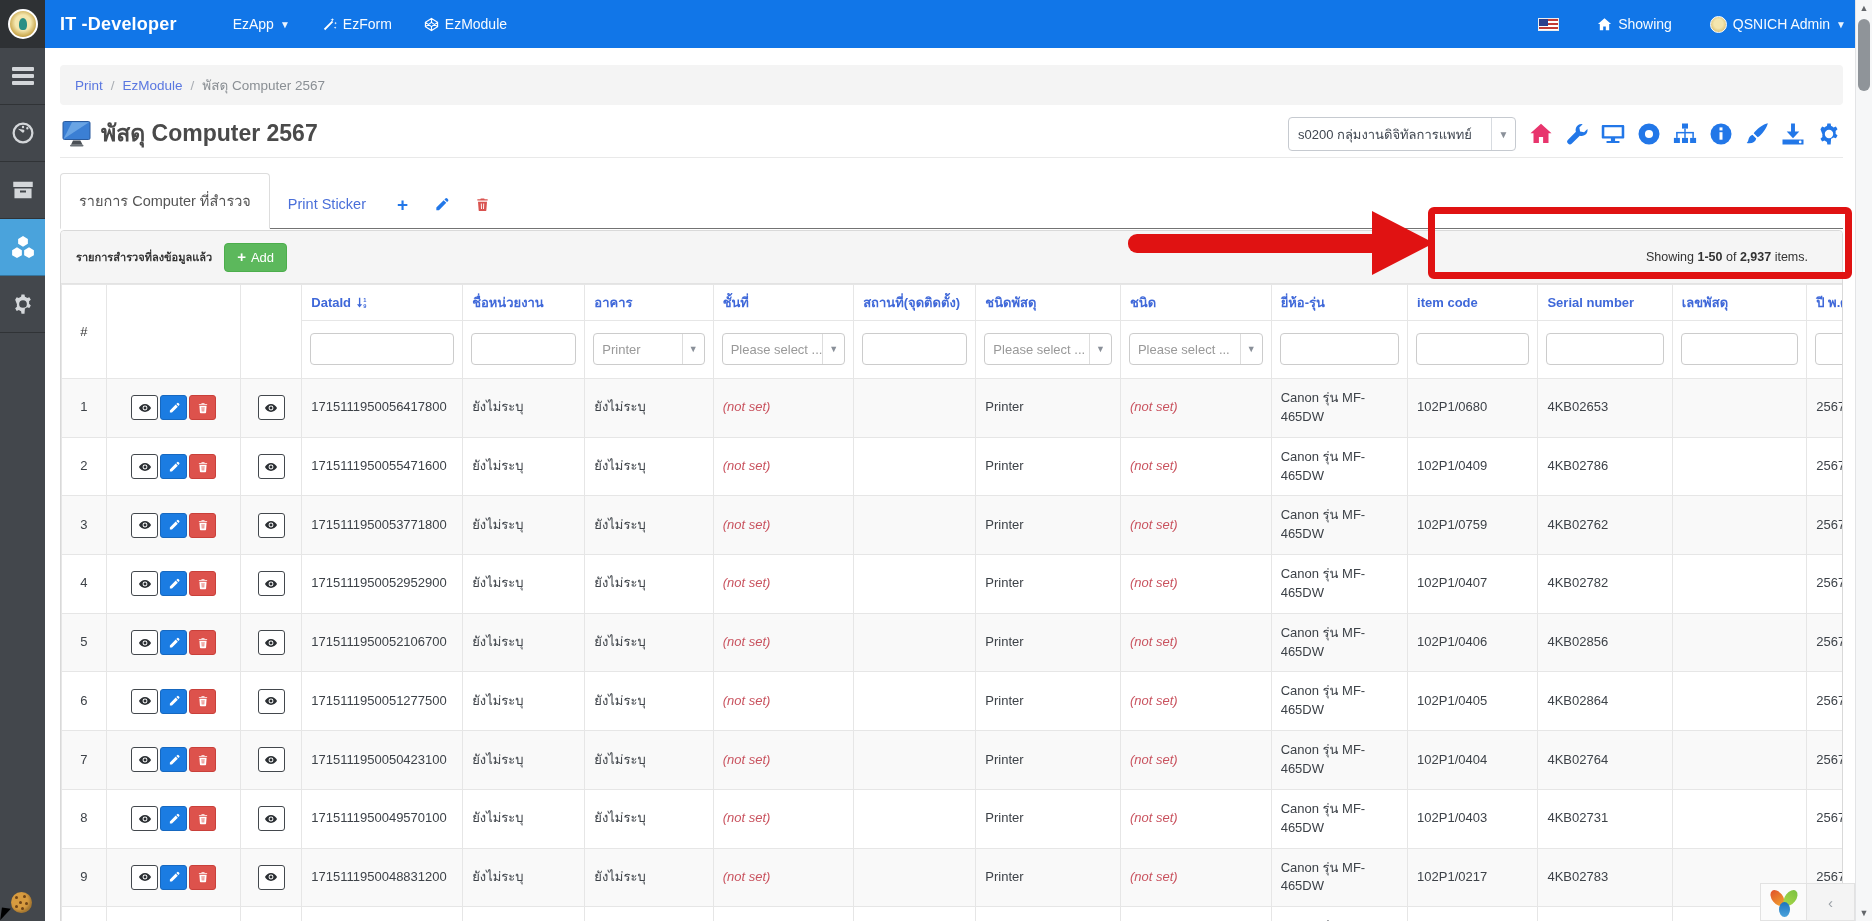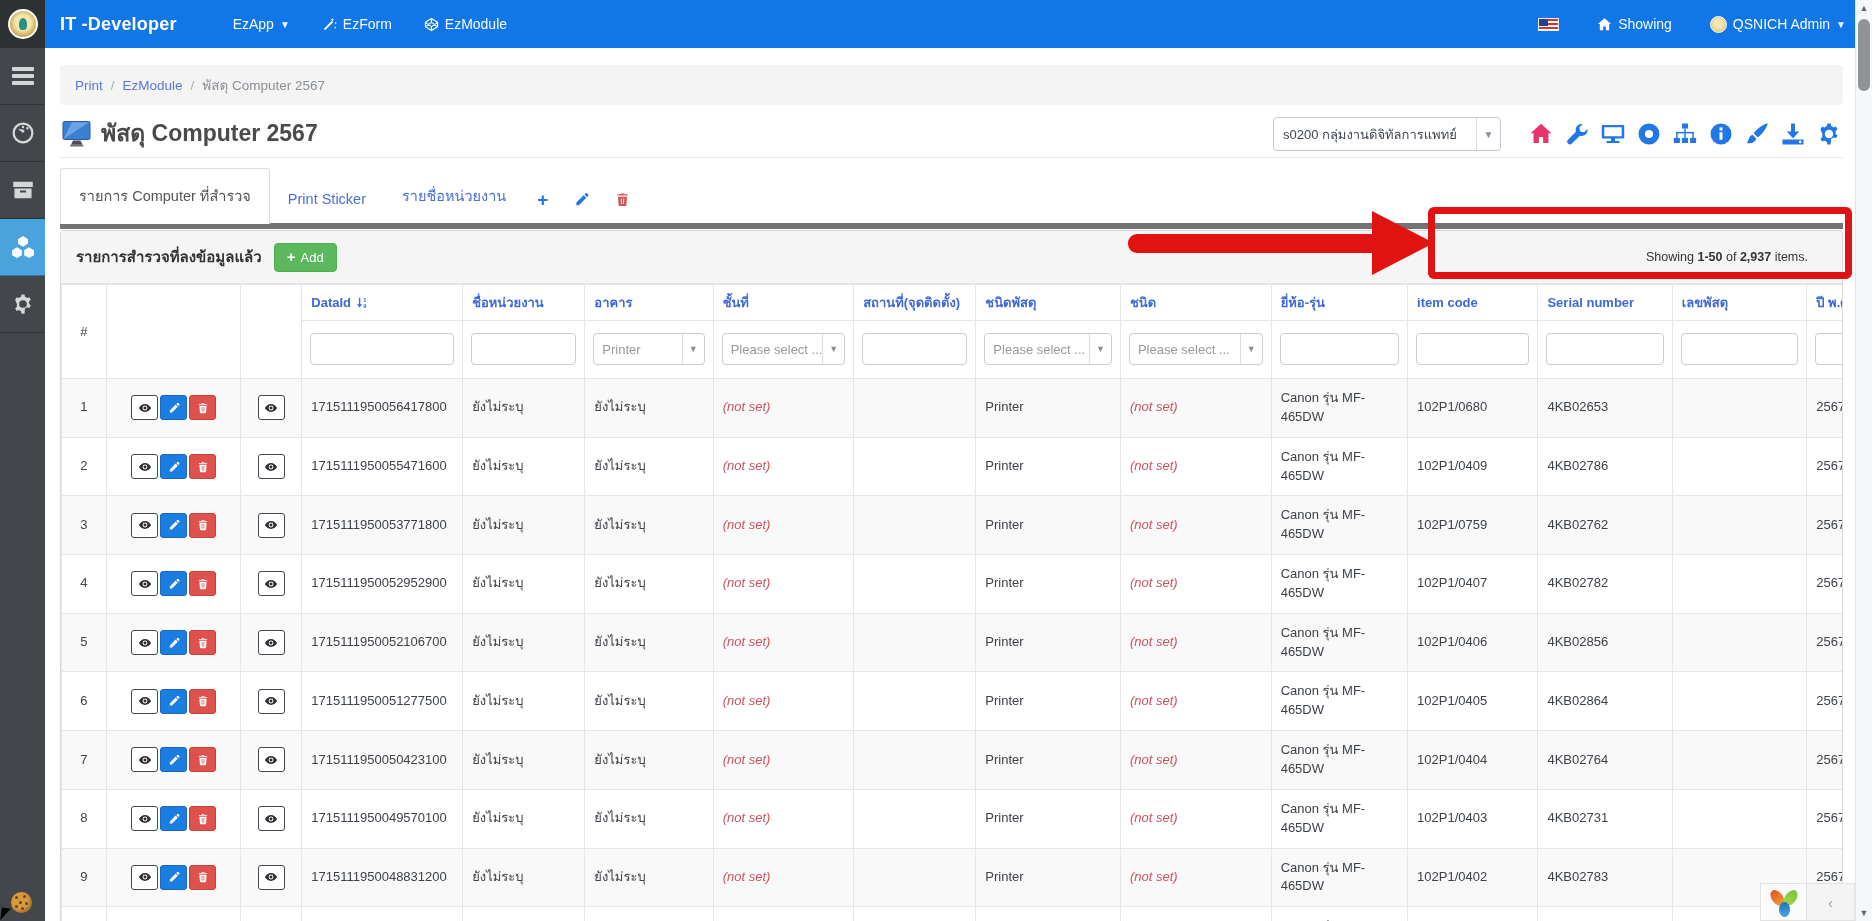--- a/index.html
+++ b/index.html
@@ -50,46 +50,46 @@
 
   
   .breadcrumb{position:absolute;left:60px;top:65px;width:1783px;height:40px;background:#f4f4f4;
     border-radius:4px;display:flex;align-items:center;padding:0 15px;font-size:13.5px;z-index:1}
   .breadcrumb a{color:#5a77e0;text-decoration:none;cursor:pointer}
   .bc-sep{color:#a9adb3;margin:0 8px}
   .bc-cur{color:#8a8f94}
 
   .page-head{position:absolute;left:62px;top:115px;display:flex;align-items:center;gap:9px;z-index:1}
   .page-title{font-size:23px;color:#4a4a4a}
-  .head-right{position:absolute;right:31px;top:117px;display:flex;align-items:center;gap:24px;z-index:1}
+  .head-right{position:absolute;right:31px;top:117px;display:flex;align-items:center;gap:9px;z-index:1}
   .org-select{width:228px;height:34px;border:1px solid #c6cad0;border-radius:4px;background:#fff;
     display:flex;align-items:center;font-size:13px;color:#3f4650;cursor:pointer}
   .org-select .txt{flex:1;padding:0 9px;white-space:nowrap;overflow:hidden}
   .org-select .cbox{width:24px;align-self:stretch;border-left:1px solid #d7dbe0;display:flex;align-items:center;
     justify-content:center;color:#8a9099;font-size:10px}
   .tool-icons{display:flex;align-items:center;gap:12px;margin-left:4px}
   .tool-icons .ti{width:24px;height:24px;color:#2277e8;cursor:pointer;display:flex;align-items:center;justify-content:center}
   .tool-icons .ti.pink{color:#e8356d}
   .hr{position:absolute;left:60px;top:157px;width:1783px;border-top:1px solid #e9e9e9}
 
   
-  .tabs{position:absolute;left:60px;top:172px;width:1783px;height:57px;border-bottom:6px solid #737373;
+  .tabs{position:absolute;left:60px;top:172px;width:1783px;height:57px;border-bottom:1px solid #737373;
     display:flex;align-items:flex-end;font-size:14.5px;z-index:1}
   .tab{padding:15px 18px 16px;color:var(--link);cursor:pointer;white-space:nowrap}
   .tab.active{background:#fff;border:1px solid #ddd;border-bottom:1px solid #fff;border-radius:4px 4px 0 0;
     color:#555;margin-bottom:-1px}
   .tab.icon-tab{padding:15px 13px 16px;display:flex;align-items:center}
   .plus-glyph{color:#2277e8;font-weight:bold;font-size:19px;line-height:14px}
 
   
   .panel{position:absolute;left:60px;top:230px;width:1783px;height:714px;border:1px solid #d9d9d9;
     border-radius:4px 4px 0 0;background:#fff;z-index:1}
   .panel-hd{height:53px;background:#f5f5f5;border-bottom:1px solid #e3e3e3;border-radius:4px 4px 0 0;
     display:flex;align-items:center;padding:0 15px;position:relative}
-  .panel-title{font-size:15px;font-weight:bold;color:#333;margin-right:12px}
+  .panel-title{font-size:11px;font-weight:bold;color:#333;margin-right:12px}
   .btn-add{background:var(--add_button);border:1px solid #4cae4c;color:#fff;font-size:13px;
     padding:6px 12px;border-radius:4px;cursor:pointer;display:flex;align-items:center;gap:5px}
   .btn-add b{font-weight:bold;font-size:15px;line-height:10px}
   .summary{position:absolute;right:34px;top:50%;transform:translateY(-50%);font-size:12.5px;color:#333}
   .summary b{font-weight:bold}
 
   
   .tbl-wrap{overflow:hidden}
   table.grid{border-collapse:collapse;table-layout:fixed;width:1950px;font-size:13px}
   .grid th,.grid td{border:1px solid #e6e6e6;vertical-align:middle}
@@ -325,21 +325,20 @@
           </svg>
         </span>
     </div>
   </div>
 
   <div class="hr"></div>
 
   <div class="tabs">
     <div class="tab active">รายการ Computer ที่สำรวจ</div>
     <div class="tab">Print Sticker</div>
-    <div class="tab">รายชื่อหน่วยงาน</div>
     <div class="tab icon-tab">
         <span class="plus-glyph">+</span>
       </div>
     <div class="tab icon-tab">
       <span>
           <svg width="15" height="15" viewBox="0 0 16 16">
             <path fill="#2277e8" d="M12.1 1.6a1.5 1.5 0 0 1 2.1 0l.7.7a1.5 1.5 0 0 1 0 2.1l-1 1-2.8-2.8 1-1zM10.3 3.4l2.8 2.8-7.8 7.8H2.5v-2.8l7.8-7.8z"></path>
           </svg>
         </span>
     </div>
@@ -731,21 +730,21 @@
                   </svg>
                 </button></td>
               <td><span class="">1715111950048831200</span></td>
               <td><span class="">ยังไม่ระบุ</span></td>
               <td><span class="">ยังไม่ระบุ</span></td>
               <td><span class="not-set">(not set)</span></td>
               <td><span class=""></span></td>
               <td><span class="">Printer</span></td>
               <td><span class="not-set">(not set)</span></td>
               <td><span class="">Canon รุ่น MF-465DW</span></td>
-              <td><span class="">102P1/0402</span></td>
+              <td><span class="">102P1/0217</span></td>
               <td><span class="">4KB02783</span></td>
               <td><span class=""></span></td>
               <td><span class="">2567</span></td>
             </tr>
             <tr class="">
               <td class="c">10</td>
               <td class="c"></td>
               <td class="c"></td>
               <td></td>
               <td></td>

